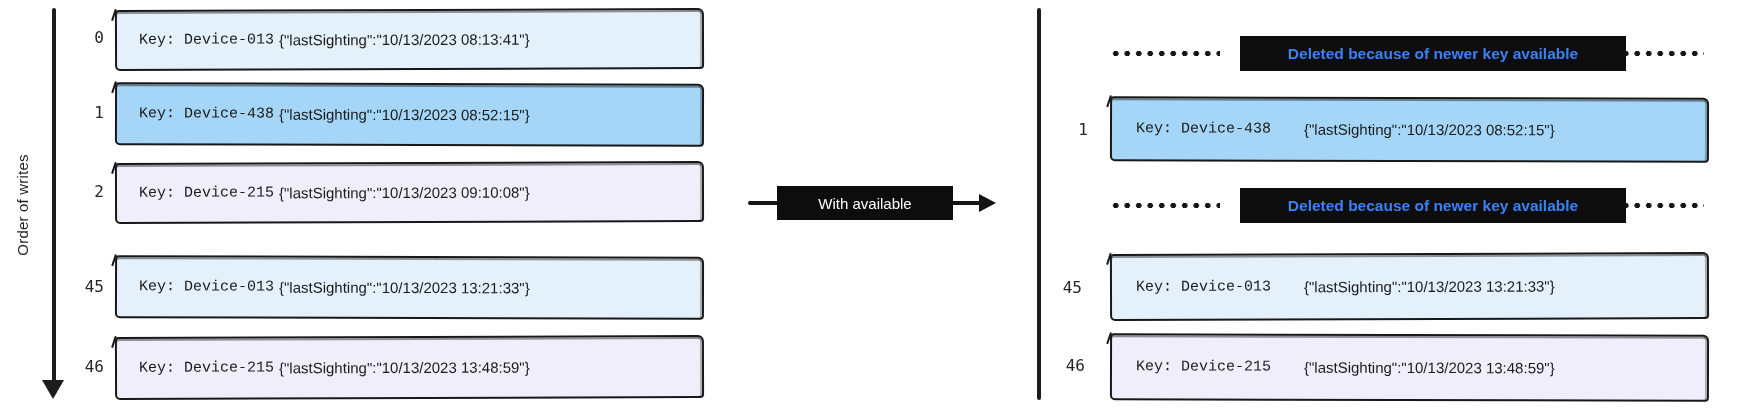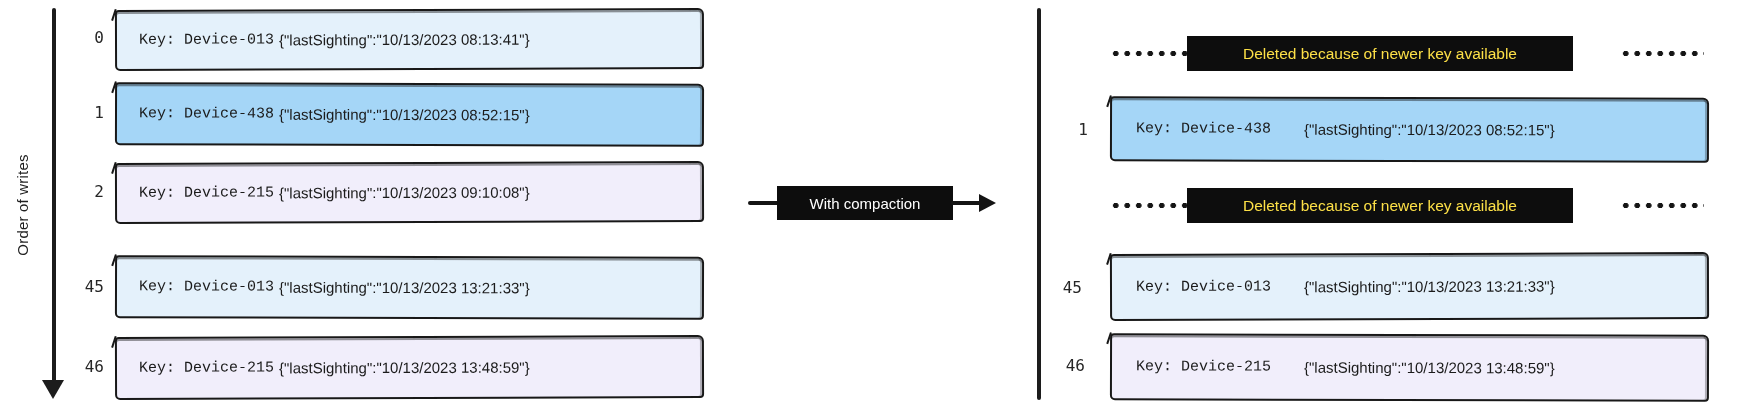--- a/index.html
+++ b/index.html
@@ -105,29 +105,30 @@
     left: 979px; top: 194px;
     width: 0; height: 0;
     border-top: 9px solid transparent;
     border-bottom: 9px solid transparent;
     border-left: 17px solid #141414;
   }
 
   
   .deleted-badge {
     position: absolute;
-    left: 1187px;
+    left: 1240px;
     width: 386px; height: 35px;
     background: #0d0d0d;
-    color: #fde047;
+    color: #3b82f6;
     display: flex;
     align-items: center;
     justify-content: center;
     font-size: 15.5px;
     white-space: nowrap;
+    font-weight: bold;
   }
   .dots {
     position: absolute;
     height: 7px;
     background-image: radial-gradient(circle, #151515 2.5px, transparent 2.9px);
     background-size: 11.5px 7px;
     background-repeat: repeat-x;
     background-position: left center;
   }
   .dots-l { left: 1110px; width: 110px; }
@@ -163,21 +164,21 @@
   <div class="record fill-lightblue tilt-b" style="left:115px; top:256px; width:585px; height:59px;">
     <span class="rec-key">Key: Device-013</span>
     <span class="rec-val">{"lastSighting":"10/13/2023 13:21:33"}</span>
   </div>
   <div class="record fill-lavender tilt-a" style="left:115px; top:336px; width:585px; height:59px;">
     <span class="rec-key">Key: Device-215</span>
     <span class="rec-val">{"lastSighting":"10/13/2023 13:48:59"}</span>
   </div>
 
   <div class="mid-line mid-line-l"></div>
-  <div class="mid-box">With compaction</div>
+  <div class="mid-box">With available</div>
   <div class="mid-line mid-line-r"></div>
   <div class="mid-arrowhead"></div>
 
   <div class="axis-line right-axis-line"></div>
 
   <div class="dots dots-l" style="top:50px;"></div>
   <div class="deleted-badge" style="top:36px;">Deleted because of newer key available</div>
   <div class="dots dots-r" style="top:50px;"></div>
 
   <div class="offset-num" style="left:1046px; top:120px;">1</div>

